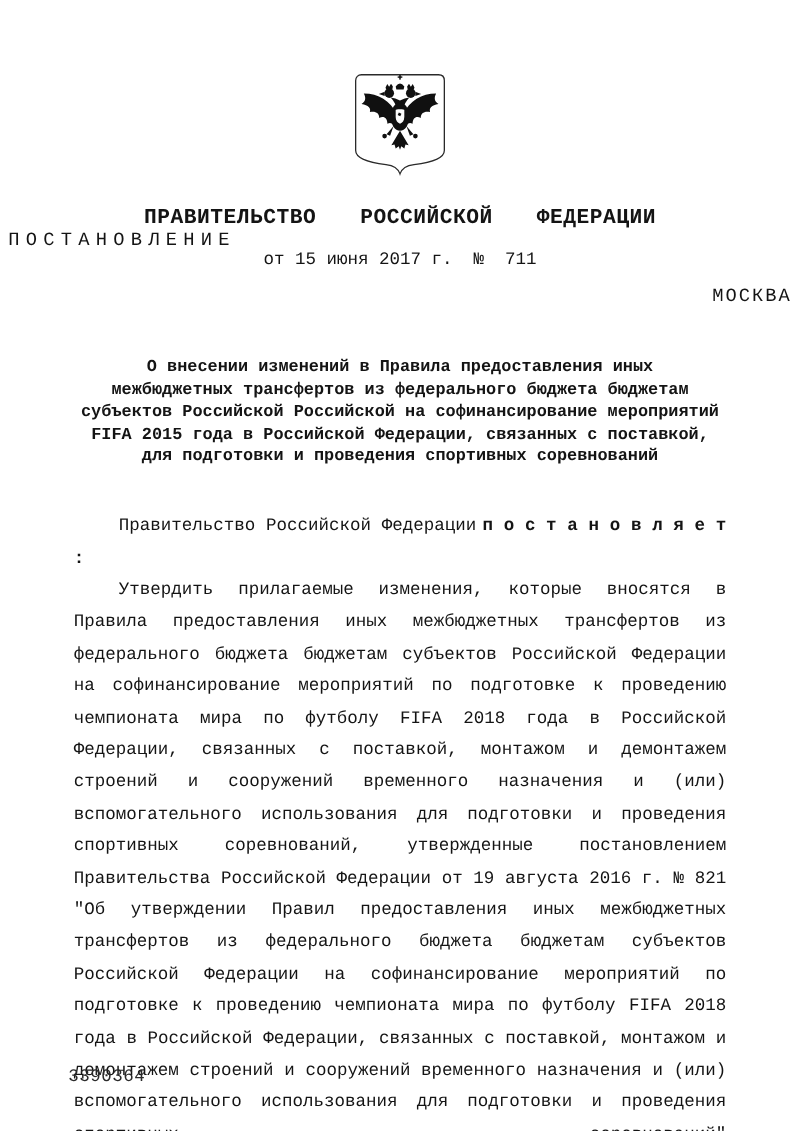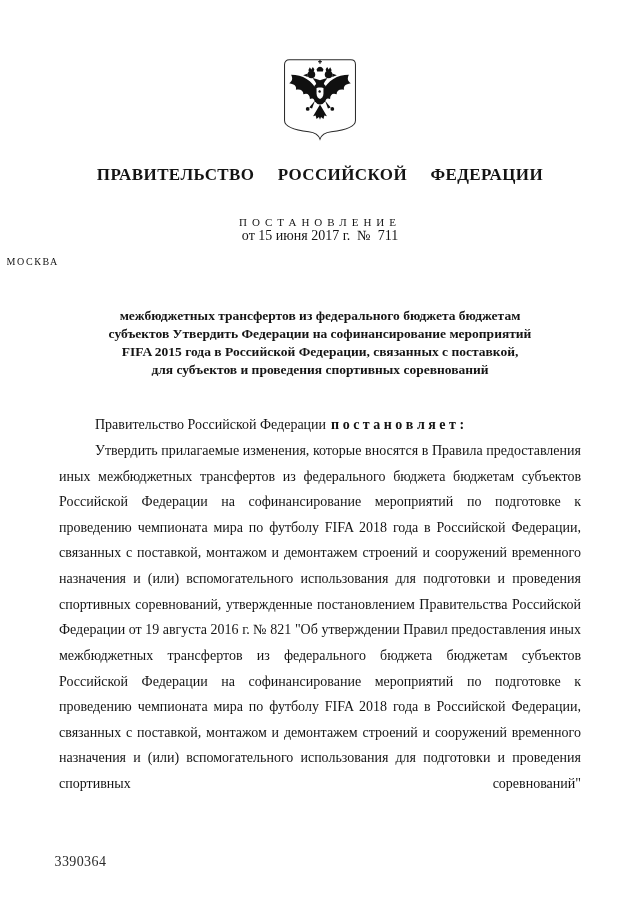--- a/index.html
+++ b/index.html
@@ -7,56 +7,56 @@
     padding: 0;
     background: #ffffff;
   }
   .page {
     position: relative;
     width: 627px;
     height: 905px;
     margin: 0 auto;
     background: #ffffff;
     color: #141414;
-    font-family: Liberation Serif, serif;
+    font-family: Liberation Mono, monospace;
     overflow: hidden;
   }
   .emblem {
     width: 84px;
     height: 90px;
     margin: 54px auto 0 auto;
   }
   .emblem svg { display: block; width: 84px; height: 90px; }
   .org-title {
     margin-top: 22px;
     text-align: center;
     font-weight: bold;
     font-size: 17px;
     line-height: 1.1;
     word-spacing: 7px;
     letter-spacing: 0.4px;
     white-space: pre;
   }
   .doc-type {
-    margin-top: 31px;
-    text-align: center;
-    font-size: 11px;
+    margin-top: 0;
+    text-align: left;
+    font-size: 15px;
     letter-spacing: 5px;
     line-height: 1.1;
   }
   .date-line {
     text-align: center;
     font-size: 14px;
     line-height: 1.1;
     white-space: pre;
   }
   .city {
     margin-top: 13px;
-    text-align: left;
-    font-size: 10px;
+    text-align: right;
+    font-size: 15px;
     letter-spacing: 1.6px;
     line-height: 1.1;
   }
   .doc-title {
     width: 526px;
     margin: 40px auto 0 auto;
     text-align: center;
     font-weight: bold;
     font-size: 13.5px;
     line-height: 1.32;
@@ -136,24 +136,25 @@
 
   <div class="org-title">ПРАВИТЕЛЬСТВО  РОССИЙСКОЙ  ФЕДЕРАЦИИ</div>
 
   <div class="doc-type">ПОСТАНОВЛЕНИЕ</div>
 
   <div class="date-line">от 15 июня 2017 г.  №  711</div>
 
   <div class="city">МОСКВА</div>
 
   <div class="doc-title">
+    <div>О внесении изменений в Правила предоставления иных</div>
     <div>межбюджетных трансфертов из федерального бюджета бюджетам</div>
-    <div>субъектов Утвердить Федерации на софинансирование мероприятий</div>
+    <div>субъектов Российской Российской на софинансирование мероприятий</div>
     <div>FIFA 2015 года в Российской Федерации, связанных с поставкой,</div>
-    <div>для субъектов и проведения спортивных соревнований</div>
+    <div>для подготовки и проведения спортивных соревнований</div>
   </div>
 
   <div class="doc-body">
     <p class="intro"><span>Правительство Российской Федерации</span><span class="verb">п о с т а н о в л я е т :</span></p>
     <p class="para">Утвердить прилагаемые изменения, которые вносятся в Правила предоставления иных межбюджетных трансфертов из федерального бюджета бюджетам субъектов Российской Федерации на софинансирование мероприятий по подготовке к проведению чемпионата мира по футболу FIFA 2018 года в Российской Федерации, связанных с поставкой, монтажом и демонтажем строений и сооружений временного назначения и (или) вспомогательного использования для подготовки и проведения спортивных соревнований, утвержденные постановлением Правительства Российской Федерации от 19 августа 2016 г. № 821 "Об утверждении Правил предоставления иных межбюджетных трансфертов из федерального бюджета бюджетам субъектов Российской Федерации на софинансирование мероприятий по подготовке к проведению чемпионата мира по футболу FIFA 2018 года в Российской Федерации, связанных с поставкой, монтажом и демонтажем строений и сооружений временного назначения и (или) вспомогательного использования для подготовки и проведения спортивных соревнований"</p>
   </div>
 
   <div class="footer-code">3390364</div>
 
 </div>

